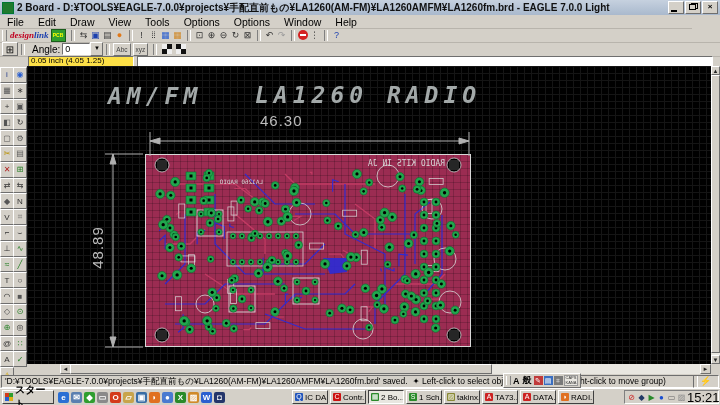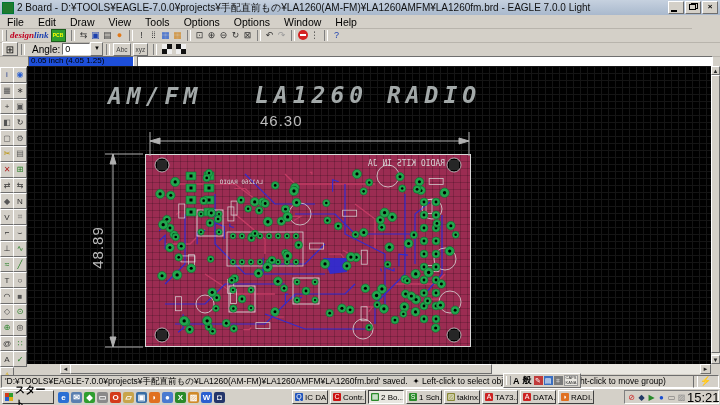--- a/index.html
+++ b/index.html
@@ -3,21 +3,21 @@
 <meta charset="utf-8">
 <style>
   html,body{margin:0;padding:0;background:#555;}
   .app{position:relative;width:720px;height:405px;background:#d4d0c8;overflow:hidden;
        font-family:"Liberation Sans",sans-serif;font-size:11px;color:#000;}
   .raised{border:1px solid;border-color:#fff #6e6e6e #6e6e6e #fff;}
   
   .titlebar{position:absolute;left:0;top:0;width:720px;height:15px;
     background:linear-gradient(180deg,#c6d1df,#a9b9cd);display:flex;align-items:center;padding-left:2px;box-sizing:border-box;}
   .titleicon{width:10px;height:10px;background:#1f7a2d;border:1px solid #073;margin-right:3px;flex:none;}
-  .titletext{font-size:10px;font-weight:normal;color:#111;white-space:nowrap;overflow:hidden;flex:1;}
+  .titletext{font-size:10px;font-weight:bold;color:#111;white-space:nowrap;overflow:hidden;flex:1;}
   .winbtns{display:flex;gap:1px;margin:0 2px;flex:none;}
   .winbtn{width:14px;height:11px;background:#d4d0c8;border:1px solid;border-color:#fff #6e6e6e #6e6e6e #fff;
     position:relative;font-size:8px;line-height:9px;text-align:center;font-weight:bold;}
   .minglyph{position:absolute;left:2px;bottom:1px;width:6px;height:2px;background:#000;}
   .restglyph{position:absolute;left:3px;top:2px;width:5px;height:4px;border:1px solid #000;background:#d4d0c8;}
   .restglyph2{position:absolute;left:5px;top:1px;width:5px;height:4px;border:1px solid #000;}
   
   .menubar{position:absolute;left:0;top:15px;width:692px;height:13px;display:flex;align-items:center;border-bottom:1px solid #b8b4ac;}
   .menuitem{padding:0 7px;font-size:10.5px;}
   
@@ -41,21 +41,21 @@
      font-size:9px;padding-left:2px;line-height:10px;}
   .combo .drop{width:11px;height:12px;background:#d4d0c8;border:1px solid;border-color:#fff #6e6e6e #6e6e6e #fff;
      font-size:6px;text-align:center;line-height:11px;}
   .minibtn{height:11px;padding:0 2px;font-size:6.5px;line-height:11px;color:#444;background:#d4d0c8;
      border:1px solid;border-color:#fff #6e6e6e #6e6e6e #fff;margin-right:2px;}
   .checker{width:10px;height:10px;margin:0 2px;
      background:conic-gradient(#111 0 90deg,#eee 90deg 180deg,#111 180deg 270deg,#eee 270deg);}
   .checker.b{background:conic-gradient(#eee 0 90deg,#111 90deg 180deg,#eee 180deg 270deg,#111 270deg);}
   
   .row3{position:absolute;left:0;top:56px;width:720px;height:10px;}
-  .coords{position:absolute;left:28px;top:0;width:102px;height:9px;background:#1d4ed8;
+  .coords{position:absolute;left:28px;top:0;width:102px;height:9px;background:#fde047;
      border:1px solid;border-color:#6e6e6e #fff #fff #6e6e6e;font-size:8px;line-height:8px;padding-left:2px;}
   .cmdline{position:absolute;left:137px;top:0;width:574px;height:9px;background:#fff;
      border:1px solid;border-color:#6e6e6e #fff #fff #6e6e6e;font-size:8px;}
   
   .palette{position:absolute;left:0;top:66px;width:27px;height:298px;background:#d4d0c8;
      border-right:1px solid #808080;display:grid;grid-template-columns:13px 13px;align-content:start;padding-top:1px;}
   .pbtn{width:12px;height:13.8px;display:flex;align-items:center;justify-content:center;font-size:8px;}
   
   .canvas{position:absolute;left:27px;top:66px;width:684px;height:298px;background:#000;
     background-image:linear-gradient(#151515 1px,transparent 1px),linear-gradient(90deg,#151515 1px,transparent 1px);

